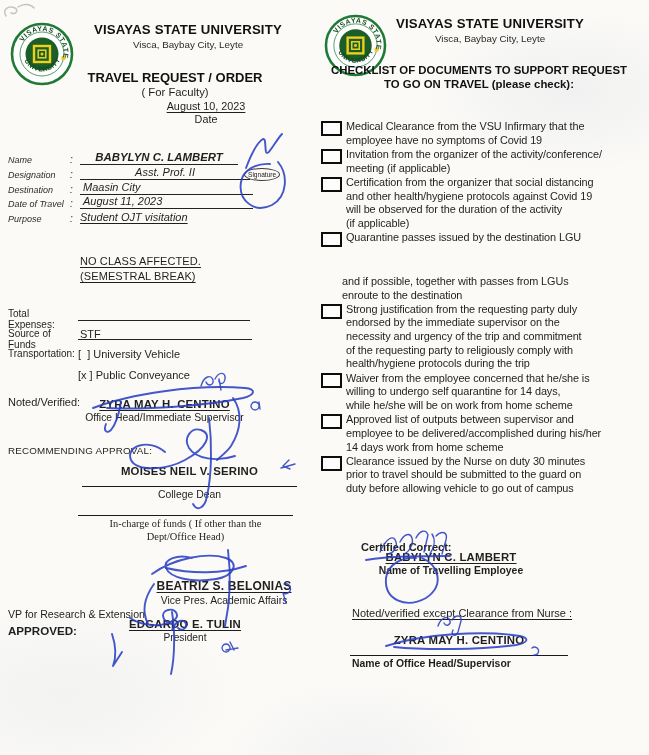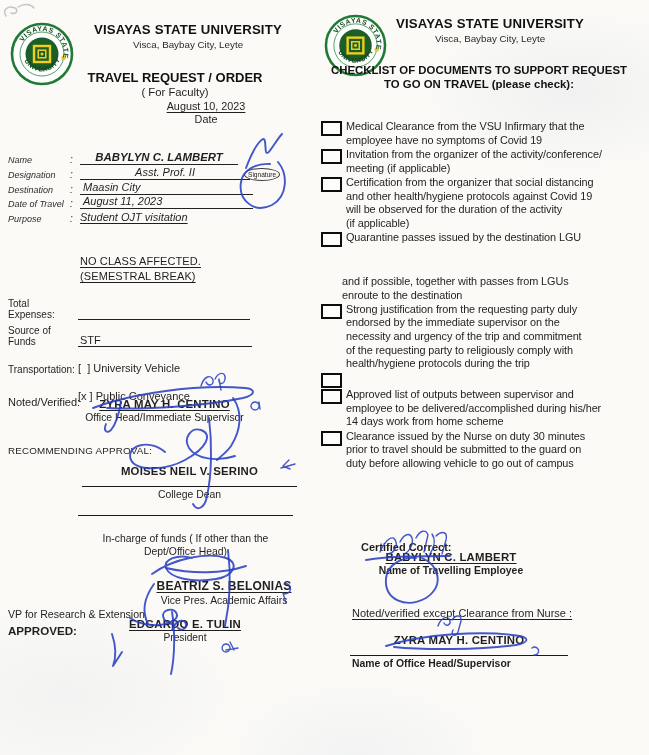--- a/index.html
+++ b/index.html
@@ -27,30 +27,30 @@
   
   .frow{display:flex;align-items:flex-end;margin-bottom:2.2px;height:12.4px;font-style:italic;}
   .flabel{width:62px;font-size:9px;color:#2c2c2c;flex:none;}
   .fcolon{width:10px;font-size:10px;flex:none;}
   .fval{font-size:11px;line-height:12px;border-bottom:1.4px solid #222;padding-bottom:1px;}
   .w-name{width:158px;text-align:center;font-weight:bold;font-size:11.4px;}
   .w-std{width:170px;text-align:center;}
   .w-left{width:170px;padding-left:3px;}
   .w-free{border-bottom:none;}
   .note-block{font-size:11px;line-height:15px;letter-spacing:.1px;}
-  .erow{display:flex;align-items:flex-end;margin-bottom:15px;height:12px;}
+  .erow{display:flex;margin-bottom:8px;height:12px;}
   .elabel{width:70px;font-size:10px;flex:none;}
   .eline{width:172px;border-bottom:1.5px solid #222;height:12px;}
   .eval{width:172px;border-bottom:1.5px solid #222;font-size:11px;line-height:12px;padding-left:2px;}
   .eopt{font-size:11px;white-space:pre;line-height:13px;}
   .small-caps-lbl{font-size:9.8px;letter-spacing:.2px;}
   .signoff-name{font-size:11.4px;font-weight:bold;letter-spacing:.2px;}
   .signoff-title{font-size:10.4px;margin-top:2px;}
   .line-under{border-bottom:1.6px solid #1a1a1a;padding-bottom:9px;}
-  .line-over{border-top:1.6px solid #1a1a1a;padding-top:16px;}
+  .line-over{border-top:1.6px solid #1a1a1a;padding-top:1px;font-family:Liberation Serif, serif;}
   
   .chk-title{font-size:11.4px;font-weight:bold;line-height:13.8px;color:#111;}
   .check-item{display:flex;margin-bottom:.5px;}
   .cbox{width:17px;height:11px;border:2.6px solid #0d0d0d;flex:none;margin:1px 4px 0 0;background:#fdfdfc;}
   .ctext{font-size:10.9px;line-height:13.7px;letter-spacing:-.1px;}
   .cont-para{margin:28px 0 0 21px;}
   .sig-svg{position:absolute;pointer-events:none;}
   .sig-svg path{fill:none;stroke:#2940c4;stroke-width:1.9;stroke-linecap:round;stroke-linejoin:round;opacity:.88;}
   .sig-svg path.thin{stroke-width:1.4;}
   .seal text{font-family:"Liberation Sans",sans-serif;}
@@ -222,20 +222,23 @@
   <div class="check-item">
     <span class="cbox"></span>
     <span class="ctext pre">Strong justification from the requesting party duly
 endorsed by the immediate supervisor on the
 necessity and urgency of the trip and commitment
 of the requesting party to religiously comply with
 health/hygiene protocols during the trip</span>
   </div>
   <div class="check-item">
     <span class="cbox"></span>
+    <span class="ctext pre">Waiver from the employee concerned that he/she is
+willing to undergo self quarantine for 14 days,
+while he/she will be on work from home scheme</span>
   </div>
   <div class="check-item">
     <span class="cbox"></span>
     <span class="ctext pre">Approved list of outputs between supervisor and
 employee to be delivered/accomplished during his/her
 14 days work from home scheme</span>
   </div>
   <div class="check-item">
     <span class="cbox"></span>
     <span class="ctext pre">Clearance issued by the Nurse on duty 30 minutes

